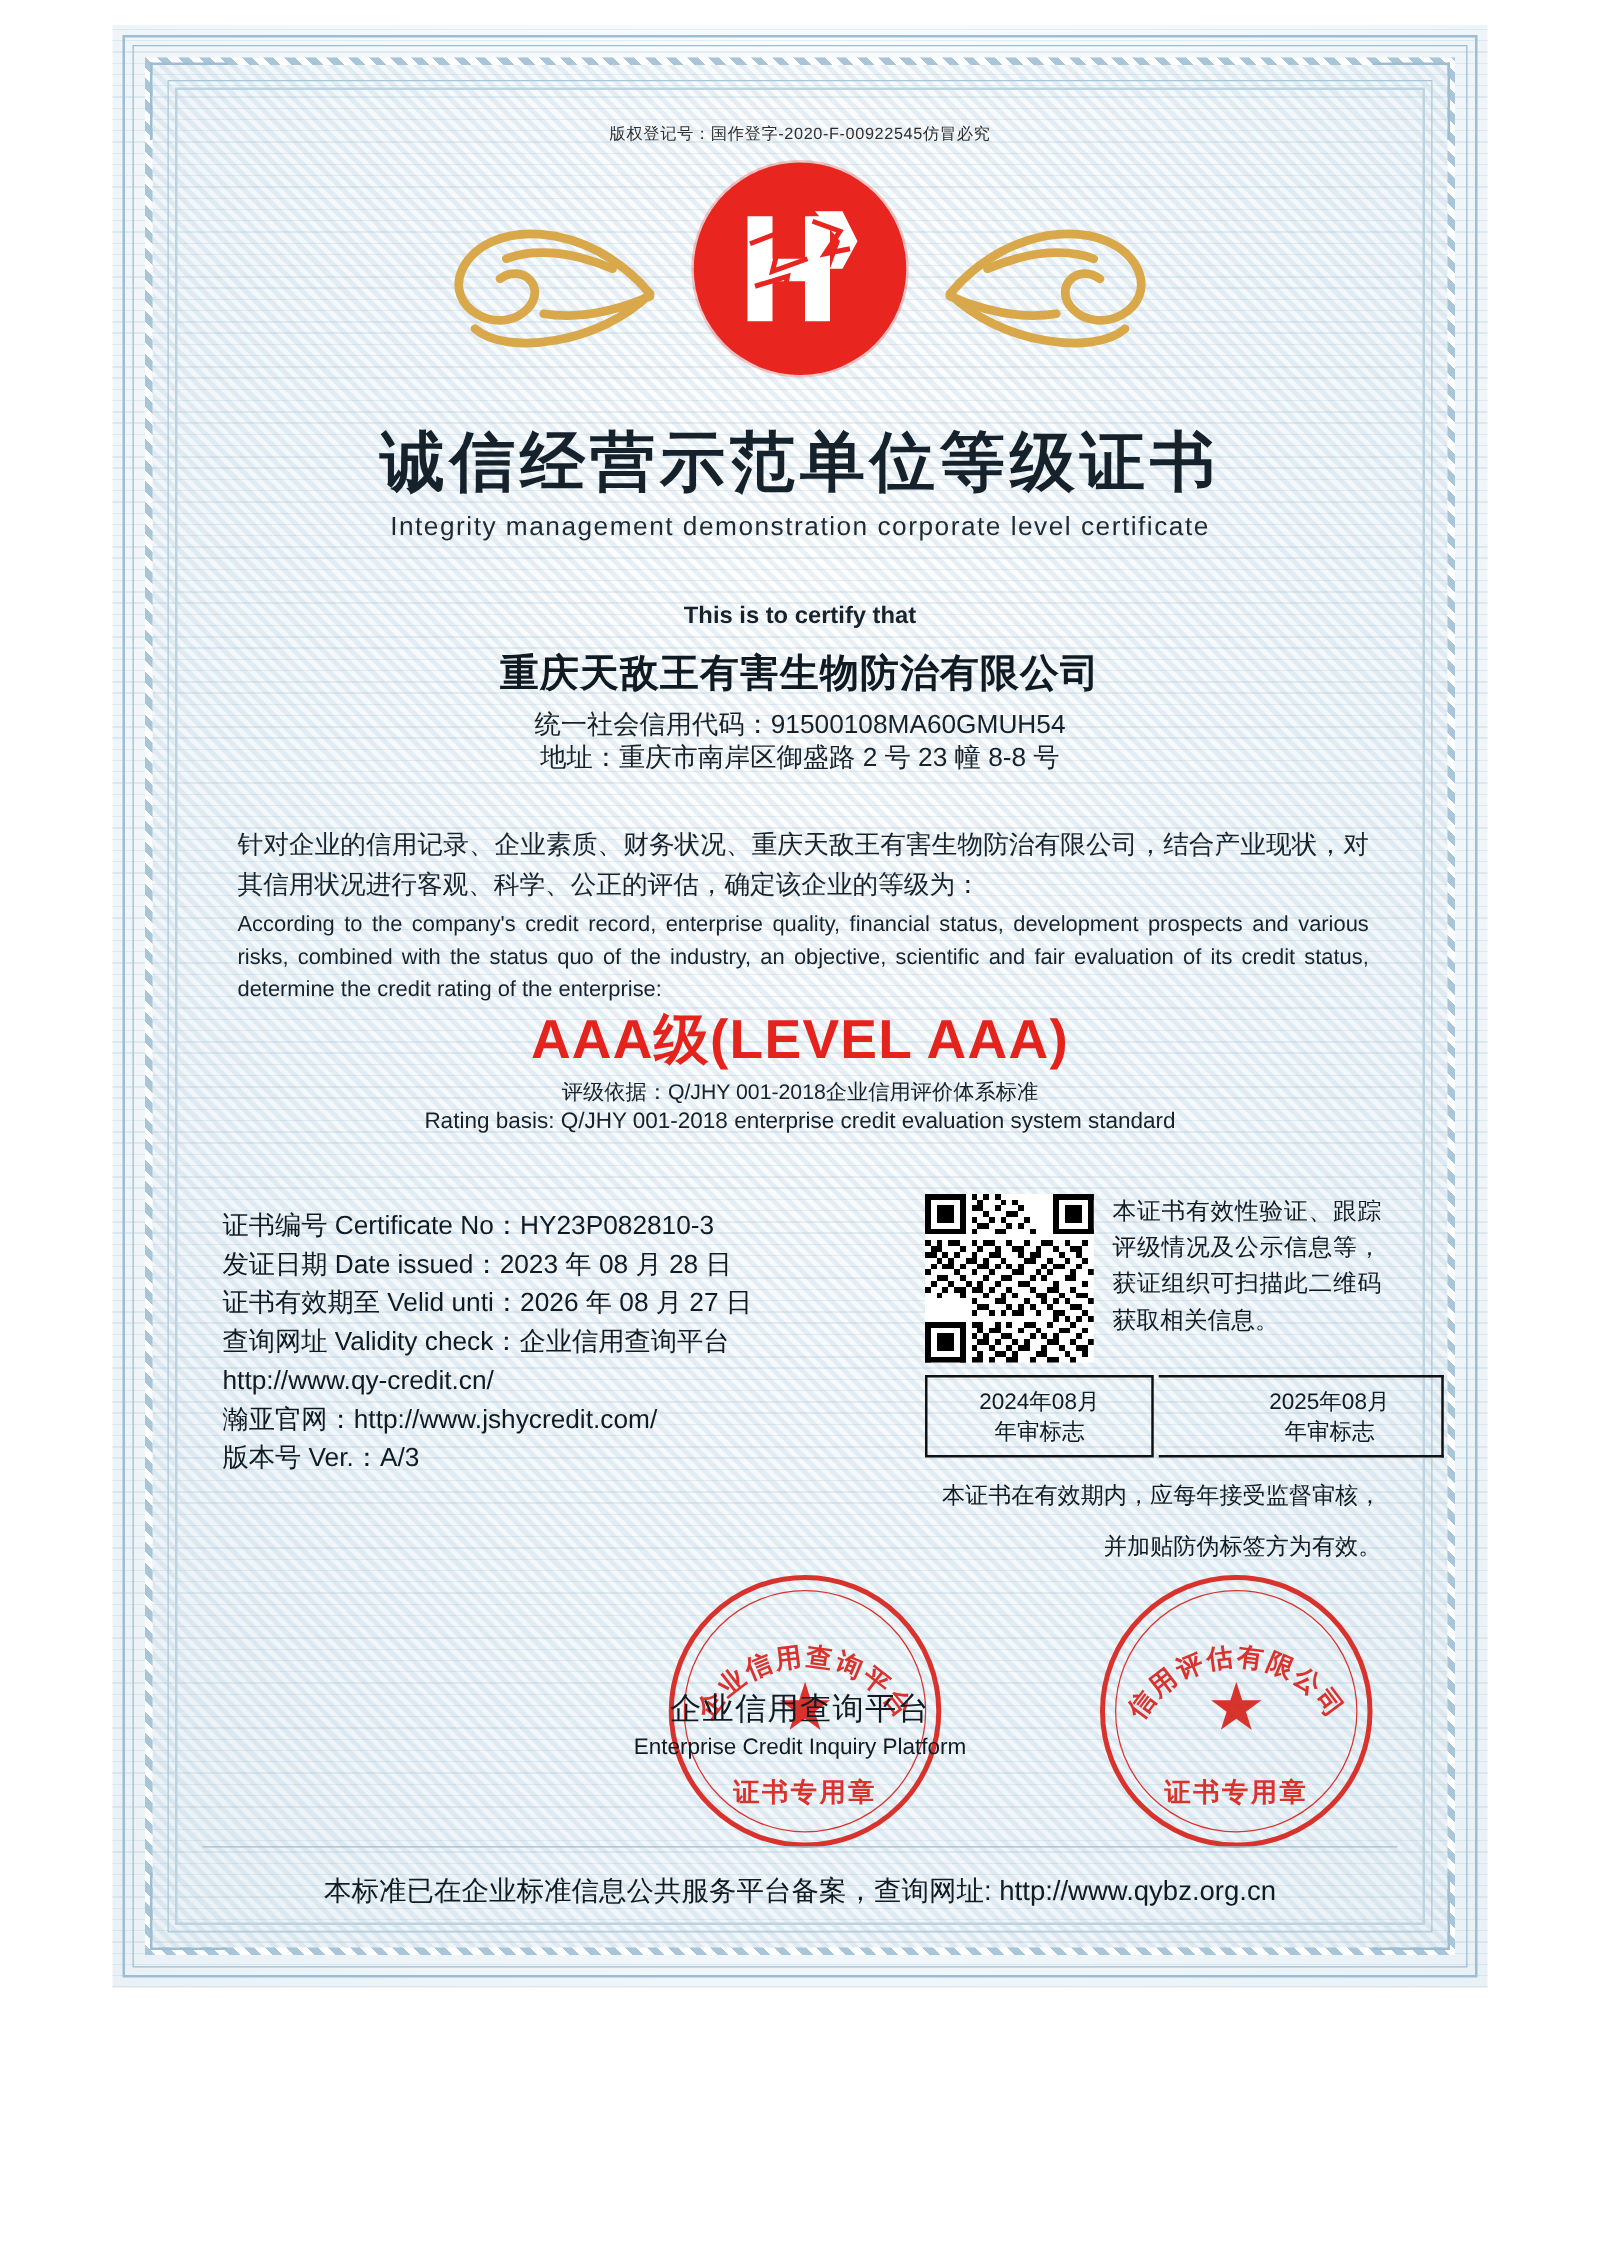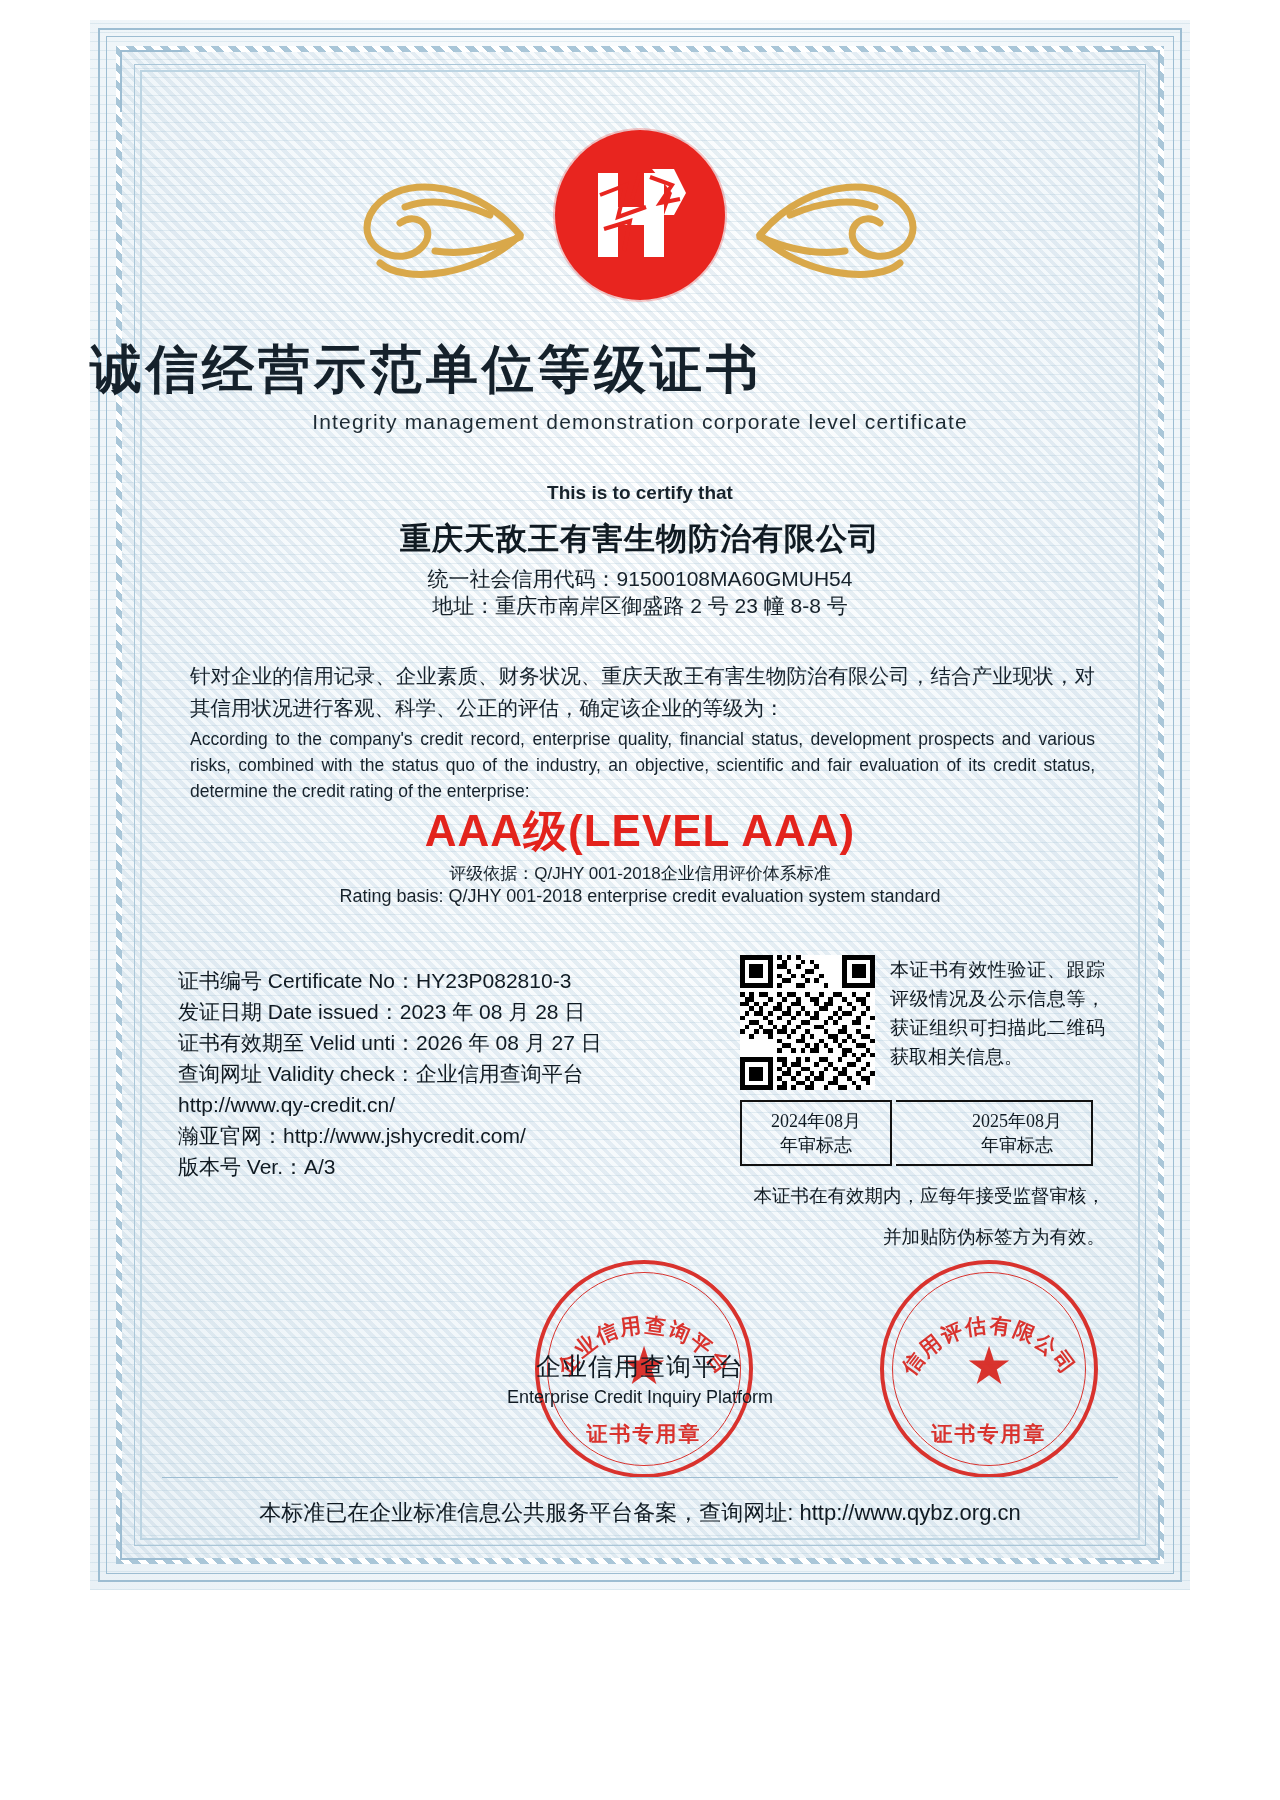--- a/index.html
+++ b/index.html
@@ -46,21 +46,21 @@
   .logo-wrap{
     position:absolute;top:110px;left:50%;transform:translateX(-50%);
     width:170px;height:170px;border-radius:50%;
     background:#e8251f;display:flex;align-items:center;justify-content:center;
     box-shadow:0 0 0 2px rgba(232,37,31,.25);
     z-index:3;
   }
   .logo-wrap svg{display:block;}
 
   .title-cn{
-    position:absolute;top:315px;left:0;right:0;text-align:left;
+    position:absolute;top:315px;left:0;right:0;text-align:center;
     font-size:52px;font-weight:700;color:#15212b;letter-spacing:4px;
     font-family:"DejaVu Sans","Liberation Sans",sans-serif;
   }
   .title-en{
     position:absolute;top:390px;left:0;right:0;text-align:center;
     font-size:21px;color:#1d2a33;letter-spacing:1.2px;
   }
   .certify-cn{position:absolute;top:428px;left:0;right:0;text-align:center;font-size:26px;color:#17222b;}
   .certify-en{position:absolute;top:462px;left:0;right:0;text-align:center;font-size:19px;font-weight:700;color:#17222b;}
   .company{
@@ -93,22 +93,22 @@
 
   .qr{
     position:absolute;top:935px;left:650px;width:135px;height:135px;
   }
   .qr svg{display:block;}
   .qr-note{
     position:absolute;top:935px;left:800px;width:215px;
     font-size:19px;line-height:29px;color:#101a22;text-align:justify;
   }
   .annual{
-    position:absolute;top:1080px;left:650px;width:353px;
-    display:flex;gap:4px;font-family:Liberation Serif, serif;
+    position:absolute;top:1080px;left:650px;width:415px;
+    display:flex;gap:4px;
   }
   .annual .box{
     flex:1;border:2px solid #111;height:62px;
     display:flex;flex-direction:column;align-items:center;justify-content:center;
     font-size:18px;color:#101a22;line-height:24px;
   }
   .annual .box + .box{border-left:none;padding-left:47px;}
   .annual-note{
     position:absolute;top:1155px;left:650px;width:365px;
     font-size:18.5px;line-height:41px;color:#101a22;text-align:right;
@@ -156,20 +156,21 @@
   <div class="frame f1"></div>
   <div class="frame f2"></div>
   <div class="frame f3"></div>
   <div class="frame f4"></div>
   <div class="frame f5"></div>
   <div class="corner tl"></div>
   <div class="corner tr"></div>
   <div class="corner bl"></div>
   <div class="corner br"></div>
 
+  <div class="copyright">版权登记号：国作登字-2020-F-00922545仿冒必究</div>
 
   <svg class="flourish" viewBox="0 0 900 150">
     <g fill="none" stroke="#d9a84a" stroke-width="7" stroke-linecap="round">
       <path d="M330 80 C 280 20, 200 20, 180 60 C 165 92, 210 115, 232 92 C 248 75, 228 55, 210 68"></path>
       <path d="M330 80 C 290 120, 215 130, 190 108"></path>
       <path d="M330 82 C 300 95, 270 100, 245 96"></path>
       <path d="M300 60 C 265 45, 235 44, 215 52"></path>
       <path d="M570 80 C 620 20, 700 20, 720 60 C 735 92, 690 115, 668 92 C 652 75, 672 55, 690 68"></path>
       <path d="M570 80 C 610 120, 685 130, 710 108"></path>
       <path d="M570 82 C 600 95, 630 100, 655 96"></path>

